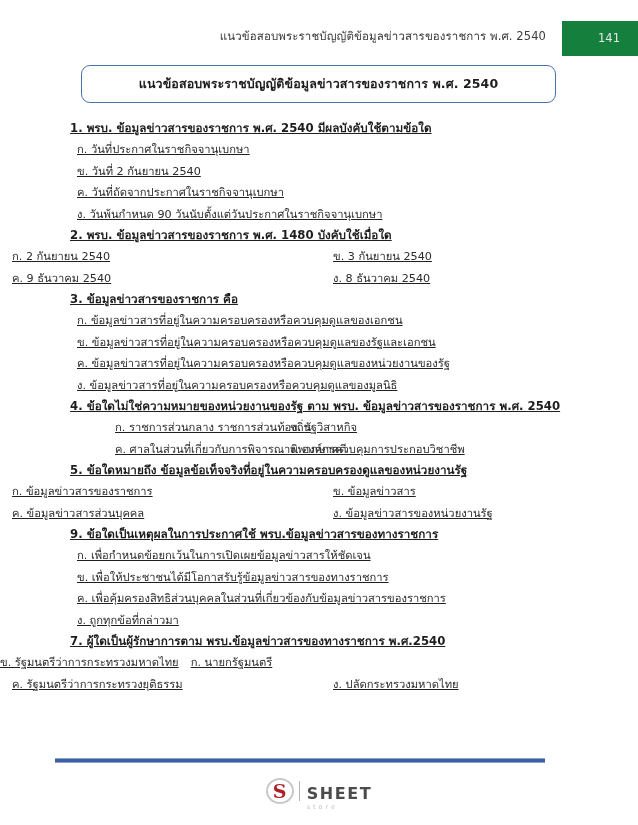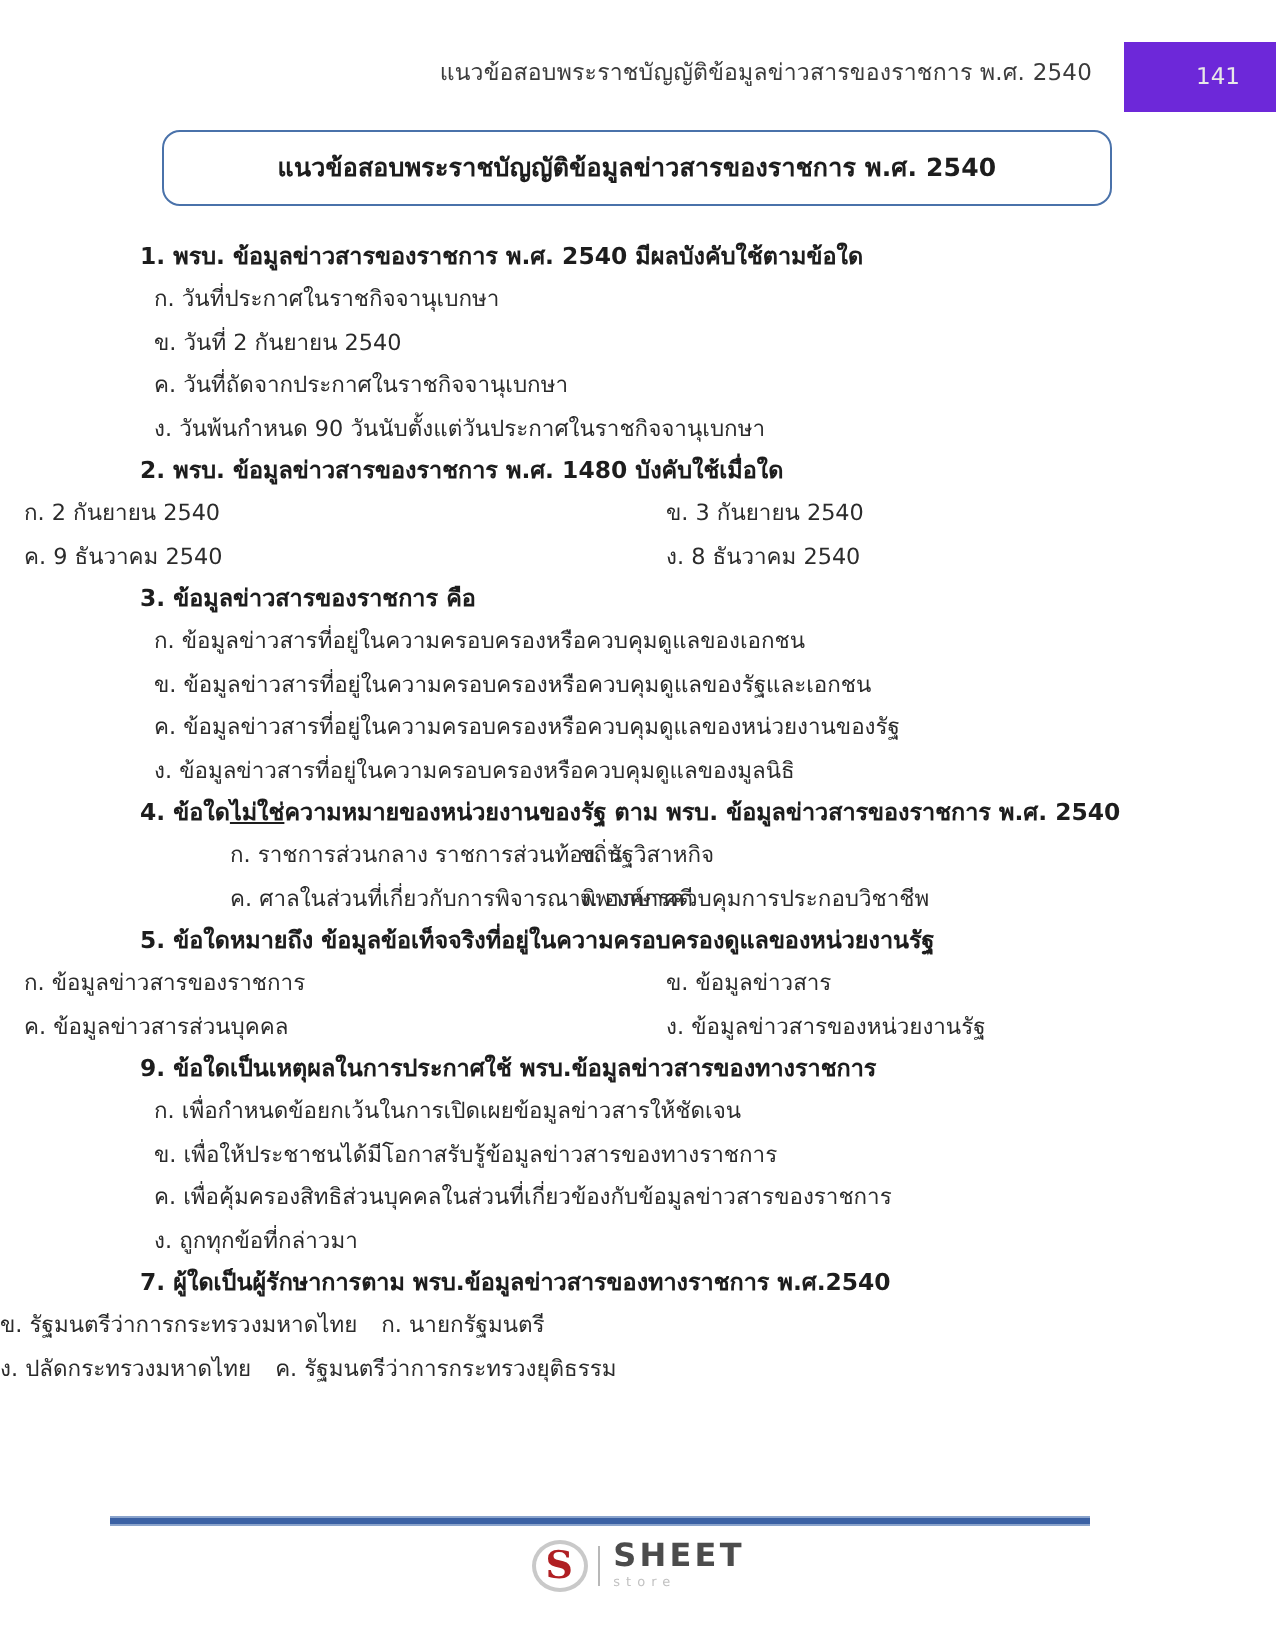--- a/index.html
+++ b/index.html
@@ -32,21 +32,21 @@
     color: #3b3b3b;
     white-space: nowrap;
     letter-spacing: 0.1px;
   }
   .page-number-box {
     position: absolute;
     left: 562px;
     top: 21px;
     width: 76px;
     height: 35px;
-    background: #6d28d9;
+    background: #15803d;
   }
   .page-number-text {
     position: absolute;
     right: 18px;
     top: 10px;
     font-size: 11.5px;
     color: #e8e8e8;
     line-height: 14px;
   }
 
@@ -71,20 +71,21 @@
     color: #1d1d1d;
     letter-spacing: 0.1px;
   }
 
   
   .content {
     position: absolute;
     left: 0;
     top: 118px;
     width: 638px;
+    text-decoration: underline;
   }
   .question {
     margin: 0 0 0 0;
   }
   .q-text {
     font-size: 11.7px;
     font-weight: bold;
     color: #1d1d1d;
     padding-left: 70px;
     line-height: 21px;
@@ -197,20 +198,21 @@
   .logo-divider {
     width: 1px;
     height: 20px;
     background: #b8b8b8;
     margin-right: 7px;
   }
   .logo-words {
     display: flex;
     flex-direction: column;
     justify-content: center;
+    margin-top: 16px;
   }
   .logo-sheet {
     font-size: 16px;
     font-weight: bold;
     letter-spacing: 1.6px;
     color: #4c4c4c;
     line-height: 16px;
   }
   .logo-store {
     font-size: 6.5px;
@@ -309,22 +311,22 @@
   </div>
 
   <div class="question">
     <div class="q-text">7. ผู้ใดเป็นผู้รักษาการตาม พรบ.ข้อมูลข่าวสารของทางราชการ พ.ศ.2540</div>
     <div class="choices-grid grid-wide">
       <div class="choice-row">
         <div class="choice col-b">ข. รัฐมนตรีว่าการกระทรวงมหาดไทย</div>
         <div class="choice col-a">ก. นายกรัฐมนตรี</div>
       </div>
       <div class="choice-row">
+        <div class="choice col-a">ค. รัฐมนตรีว่าการกระทรวงยุติธรรม</div>
         <div class="choice col-b">ง. ปลัดกระทรวงมหาดไทย</div>
-        <div class="choice col-a">ค. รัฐมนตรีว่าการกระทรวงยุติธรรม</div>
       </div>
     </div>
   </div>
 
 </div>
 
 <div class="footer-rule"></div>
 <div class="footer-logo">
   <div class="logo-inner">
     <div class="logo-mark">

